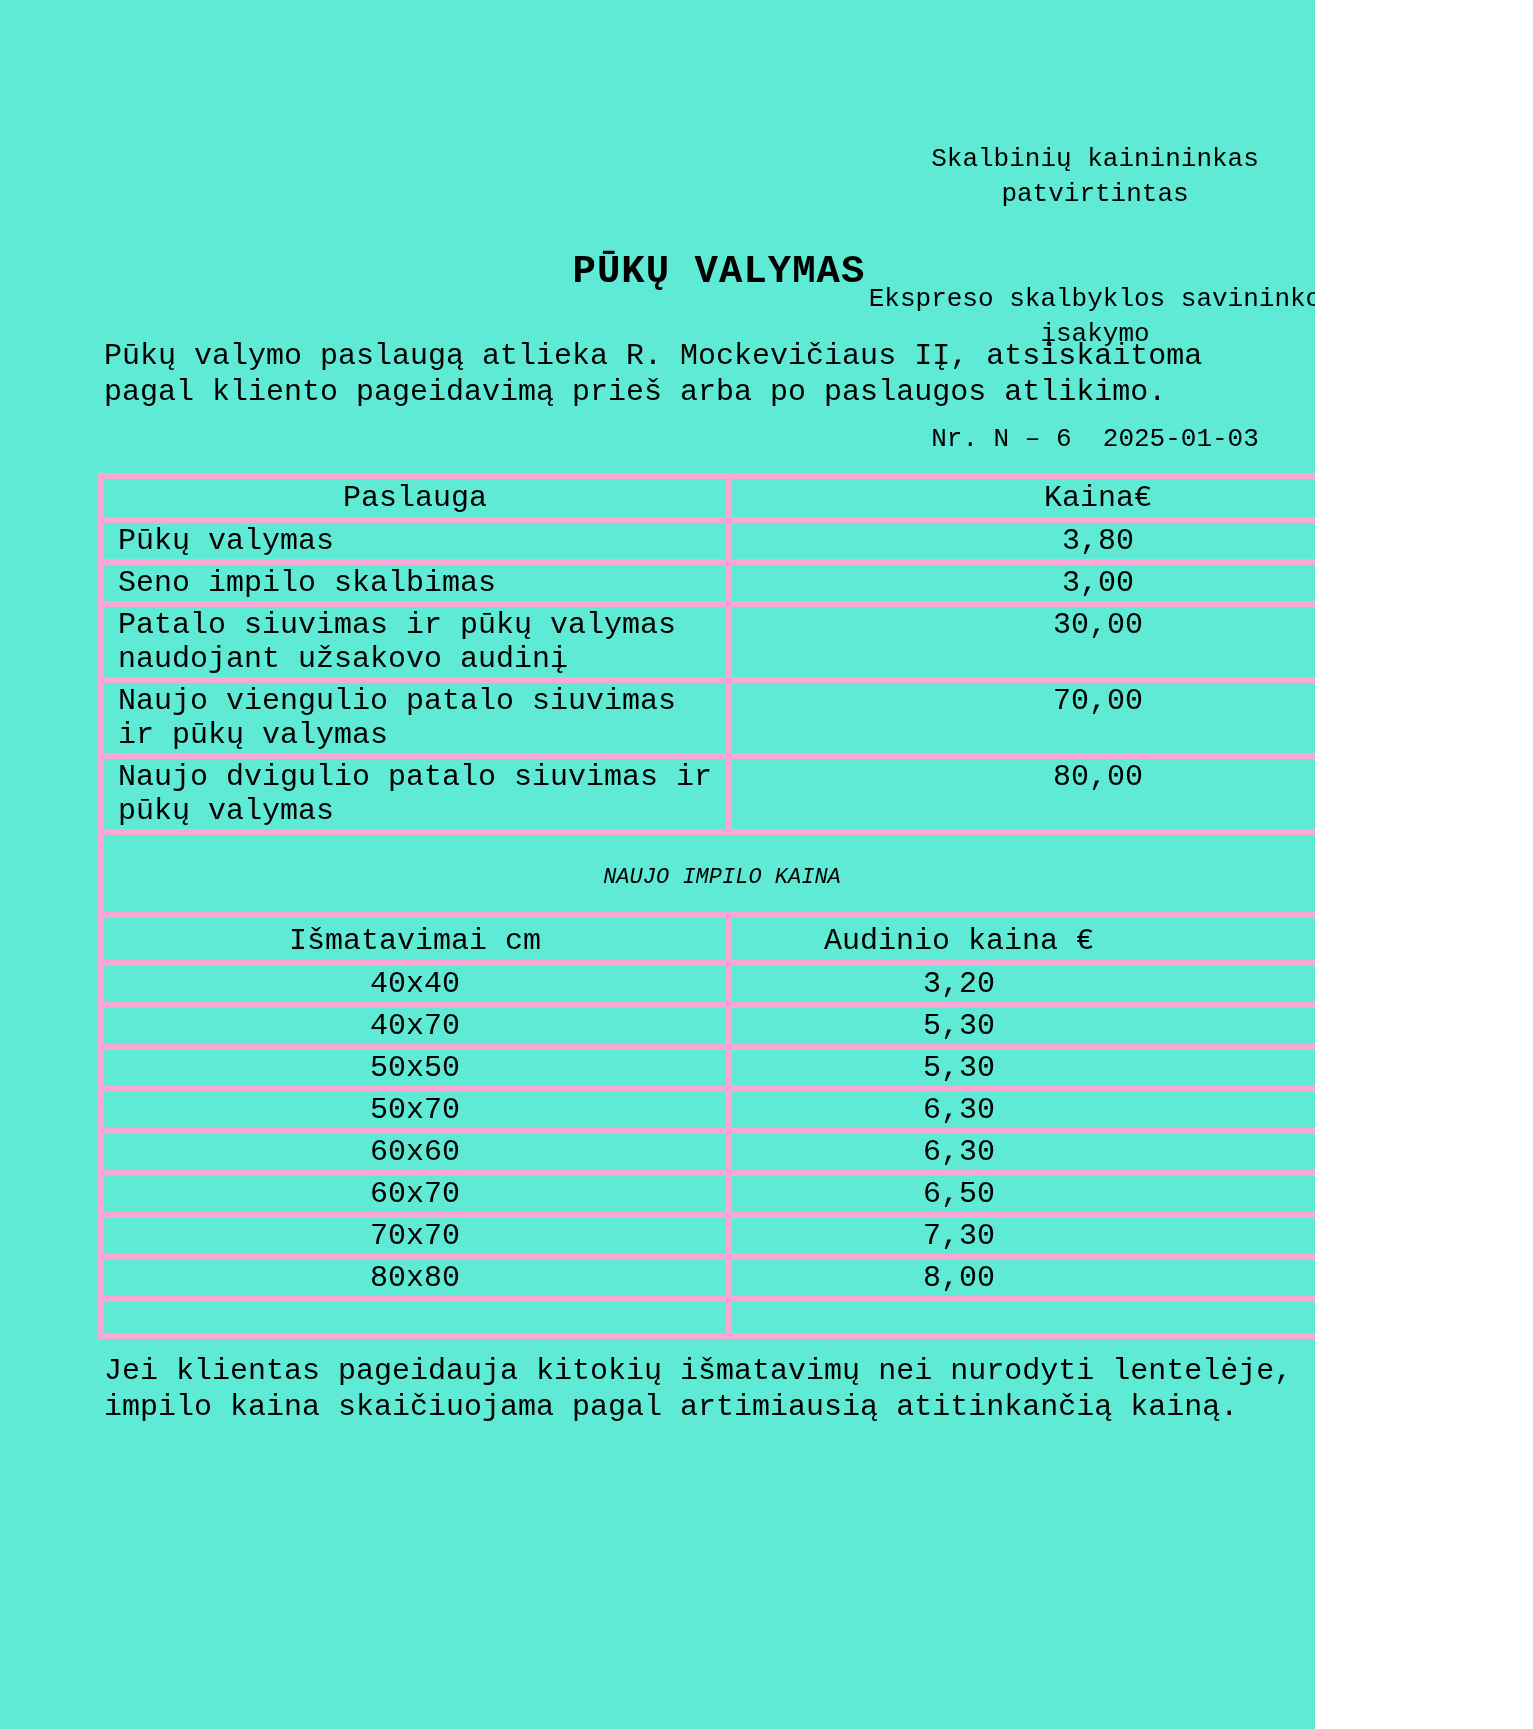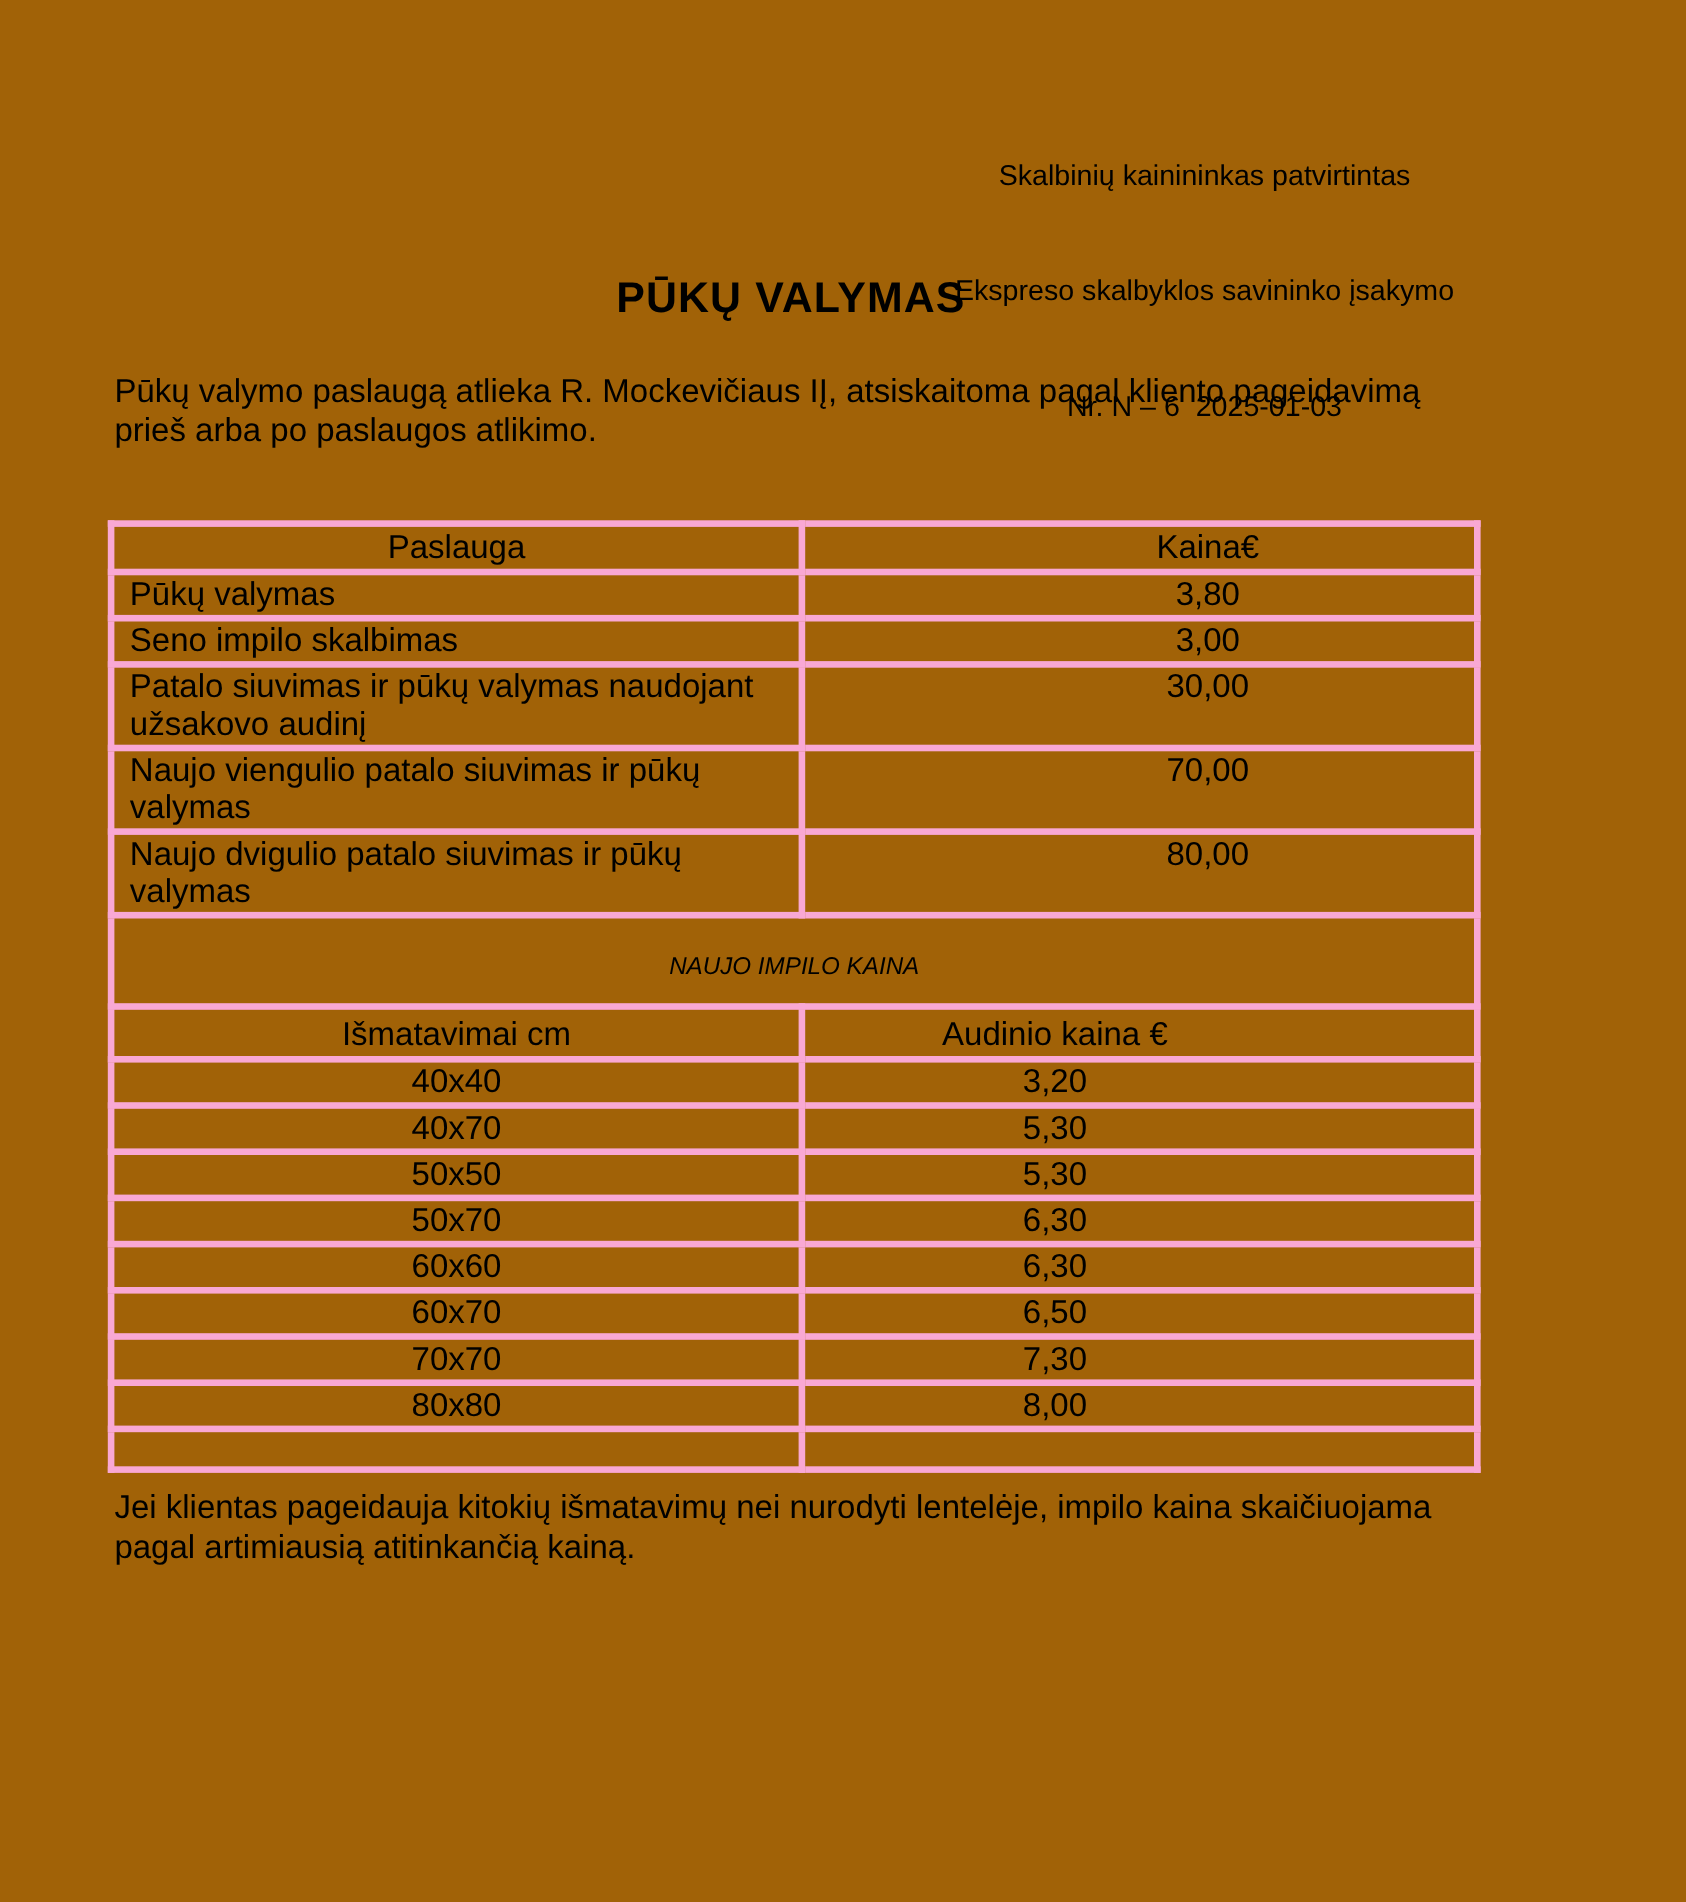--- a/index.html
+++ b/index.html
@@ -1,23 +1,24 @@
 <!DOCTYPE html>
 <html lang="lt"><head>
 <meta charset="utf-8">
 <style>
   * { margin: 0; padding: 0; box-sizing: border-box; }
   html, body { background: #ffffff; }
   body { font-family: "Liberation Sans", sans-serif; color: #000000; }
   .page {
     position: relative;
-    width: 1533px;
+    width: 1315px;
     height: 1729px;
-    background: #a16207;
+    background: #5eead4;
     overflow: hidden;
+    font-family: Liberation Mono, monospace;
   }
 
   
   .approval {
     position: absolute;
     top: 72px;
     left: 858px;
     width: 474px;
     text-align: center;
     font-size: 26px;

